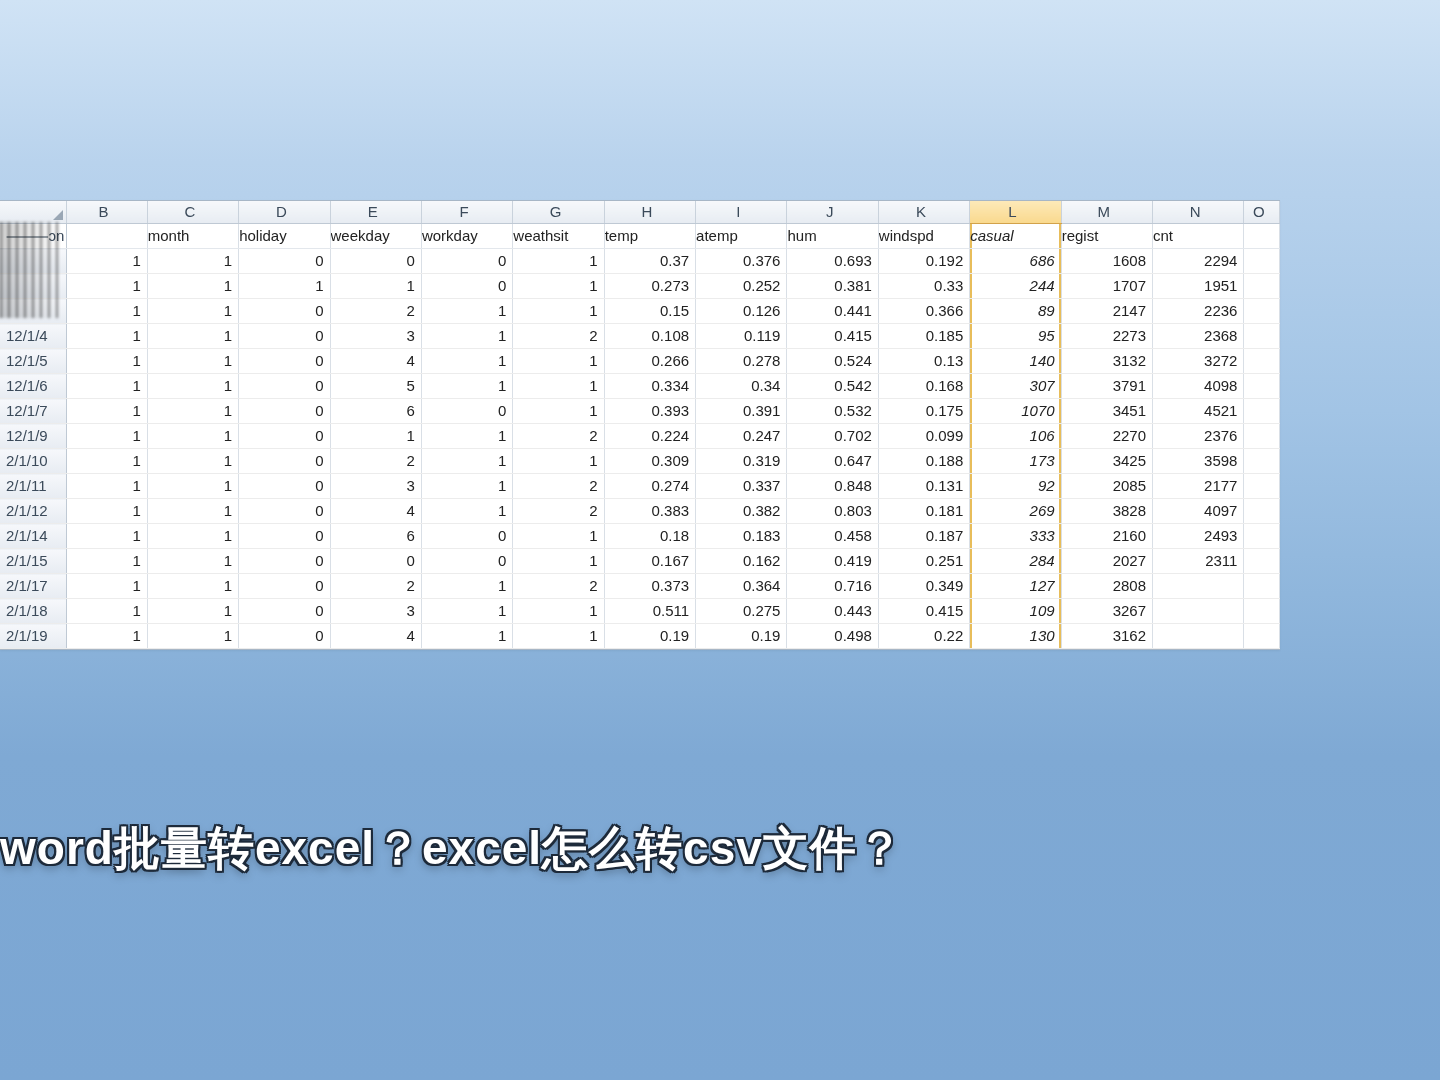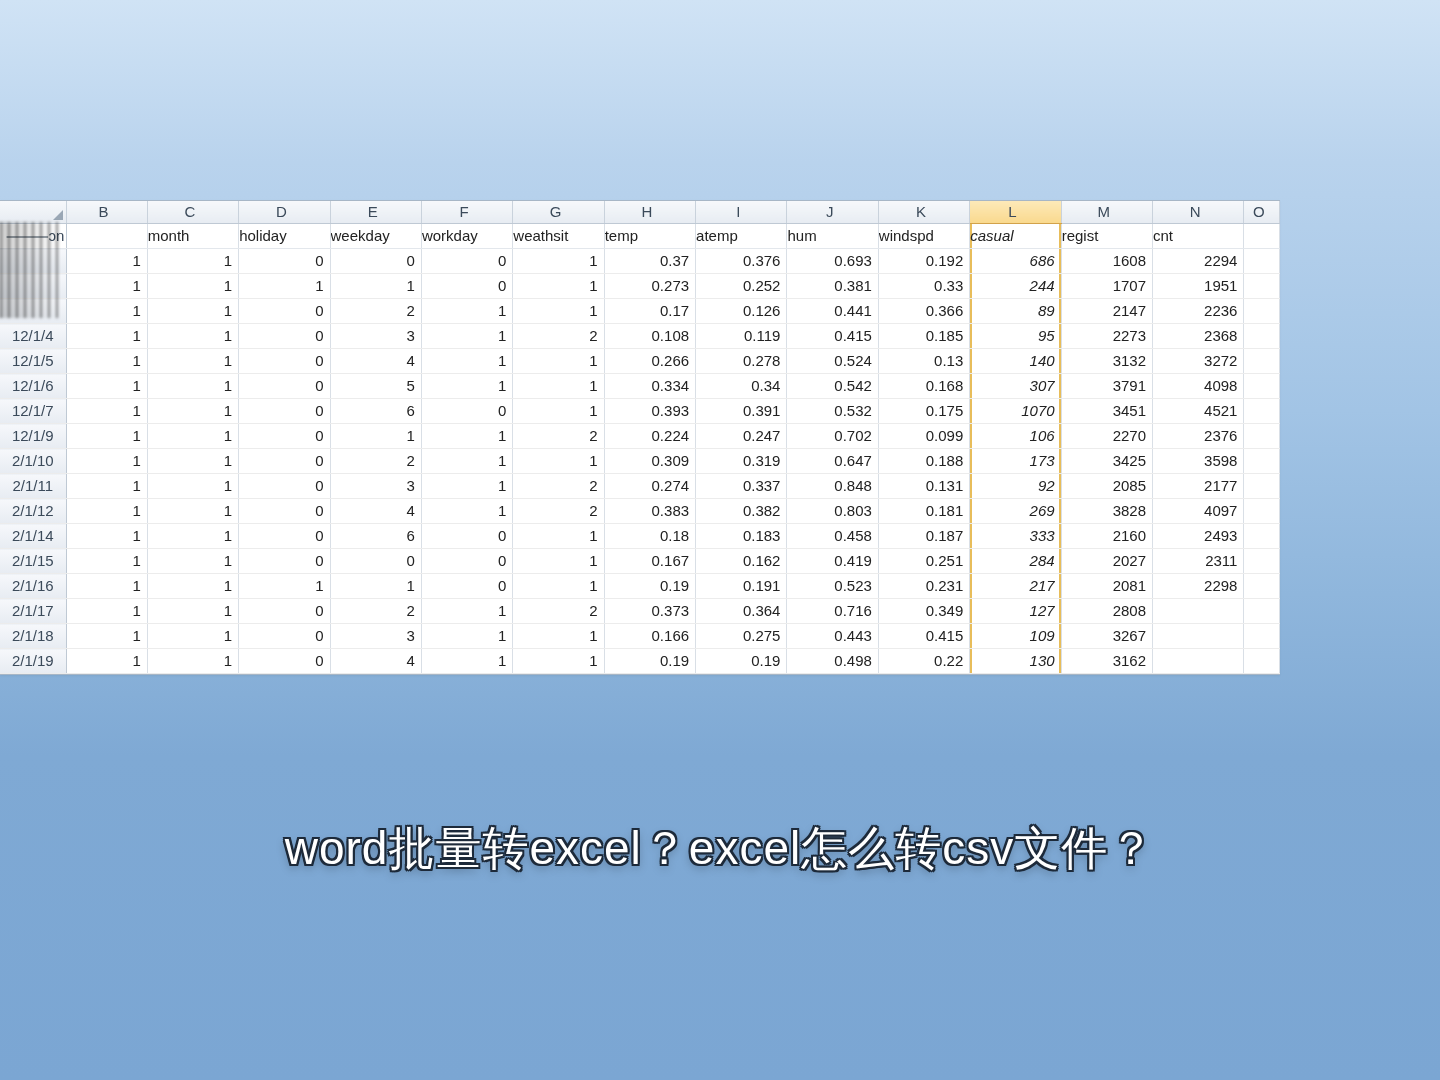--- a/index.html
+++ b/index.html
@@ -46,21 +46,21 @@
 }
 .sheet thead th.selected {
   background: linear-gradient(#fde9b8,#f9d98e);
   border-bottom: 1px solid #d2a24a;
 }
 .rowhead {
   background: linear-gradient(#f6f8fb,#e7ecf2);
   border-right: 1px solid #bfc9d4 !important;
   border-bottom: 1px solid #d6dce3;
   color: #3b4a5a;
-  text-align: center;
+  text-align: left;
   padding-left: 6px !important;
   font-weight: 400;
 }
 .hdr-row td {
   background: #fff;
   border-bottom: 1px solid #e3e7ec;
   text-align: left;
 }
 .hdr-row .rowhead {
   text-align: right;
@@ -89,23 +89,22 @@
   pointer-events:none;
   background:
     repeating-linear-gradient(90deg, rgba(20,20,20,0.55) 0 2px, rgba(255,255,255,0) 2px 8px),
     linear-gradient(90deg, rgba(0,0,0,0.18), rgba(255,255,255,0.0));
   filter: blur(1.6px);
 }
 .caption {
   position: absolute;
   left: 0; right: 0;
   bottom: 200px;
-  text-align: center;
   font-size: 46px;
-  font-weight: 400;
+  font-weight: 700;
   color: #fff;
   text-shadow:
     -2px -2px 0 #1d2a3a, 2px -2px 0 #1d2a3a,
     -2px  2px 0 #1d2a3a, 2px  2px 0 #1d2a3a,
      0   -2px 0 #1d2a3a, 0    2px 0 #1d2a3a,
     -2px  0   0 #1d2a3a, 2px  0   0 #1d2a3a,
      0 4px 10px rgba(0,0,0,0.35);
   letter-spacing: 1px;
 }
 .col-L { box-shadow: inset 2px 0 0 #e8bd5a, inset -2px 0 0 #e8bd5a; font-style: italic; }
@@ -204,21 +203,21 @@
           <td class="num"></td>
         </tr>
         <tr>
           <td class="rowhead"></td>
           <td class="num">1</td>
           <td class="num">1</td>
           <td class="num">0</td>
           <td class="num">2</td>
           <td class="num">1</td>
           <td class="num">1</td>
-          <td class="num">0.17</td>
+          <td class="num">0.15</td>
           <td class="num">0.126</td>
           <td class="num">0.441</td>
           <td class="num">0.366</td>
           <td class="num col-L">89</td>
           <td class="num">2147</td>
           <td class="num">2236</td>
           <td class="num"></td>
         </tr>
         <tr>
           <td class="rowhead">12/1/4</td>
@@ -384,37 +383,20 @@
           <td class="num">0.167</td>
           <td class="num">0.162</td>
           <td class="num">0.419</td>
           <td class="num">0.251</td>
           <td class="num col-L">284</td>
           <td class="num">2027</td>
           <td class="num">2311</td>
           <td class="num"></td>
         </tr>
         <tr>
-          <td class="rowhead">2/1/16</td>
-          <td class="num">1</td>
-          <td class="num">1</td>
-          <td class="num">1</td>
-          <td class="num">1</td>
-          <td class="num">0</td>
-          <td class="num">1</td>
-          <td class="num">0.19</td>
-          <td class="num">0.191</td>
-          <td class="num">0.523</td>
-          <td class="num">0.231</td>
-          <td class="num col-L">217</td>
-          <td class="num">2081</td>
-          <td class="num">2298</td>
-          <td class="num"></td>
-        </tr>
-        <tr>
           <td class="rowhead">2/1/17</td>
           <td class="num">1</td>
           <td class="num">1</td>
           <td class="num">0</td>
           <td class="num">2</td>
           <td class="num">1</td>
           <td class="num">2</td>
           <td class="num">0.373</td>
           <td class="num">0.364</td>
           <td class="num">0.716</td>
@@ -425,21 +407,21 @@
           <td class="num"></td>
         </tr>
         <tr>
           <td class="rowhead">2/1/18</td>
           <td class="num">1</td>
           <td class="num">1</td>
           <td class="num">0</td>
           <td class="num">3</td>
           <td class="num">1</td>
           <td class="num">1</td>
-          <td class="num">0.166</td>
+          <td class="num">0.511</td>
           <td class="num">0.275</td>
           <td class="num">0.443</td>
           <td class="num">0.415</td>
           <td class="num col-L">109</td>
           <td class="num">3267</td>
           <td class="num"></td>
           <td class="num"></td>
         </tr>
         <tr>
           <td class="rowhead">2/1/19</td>

